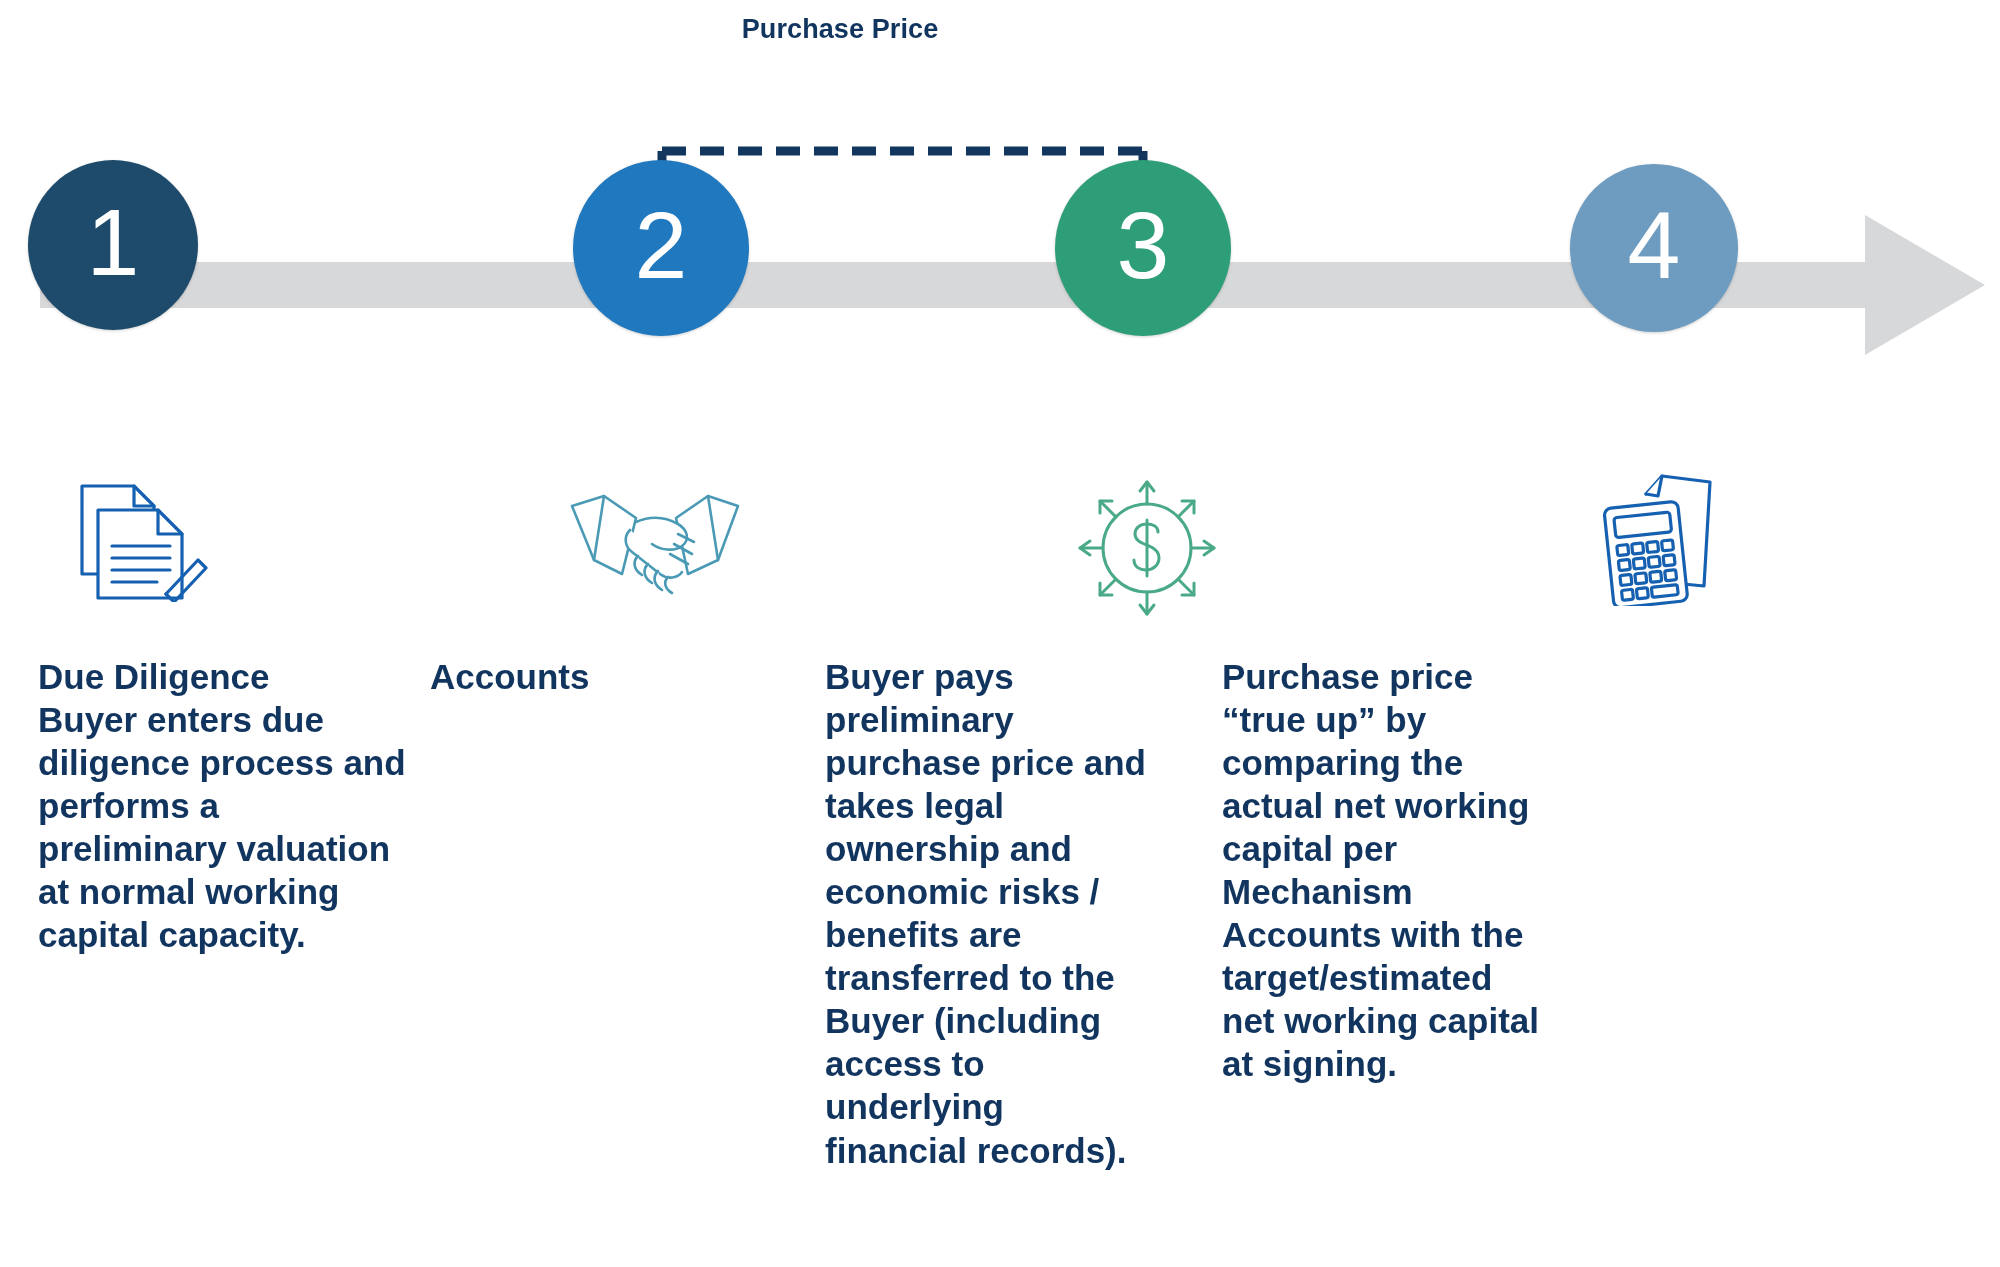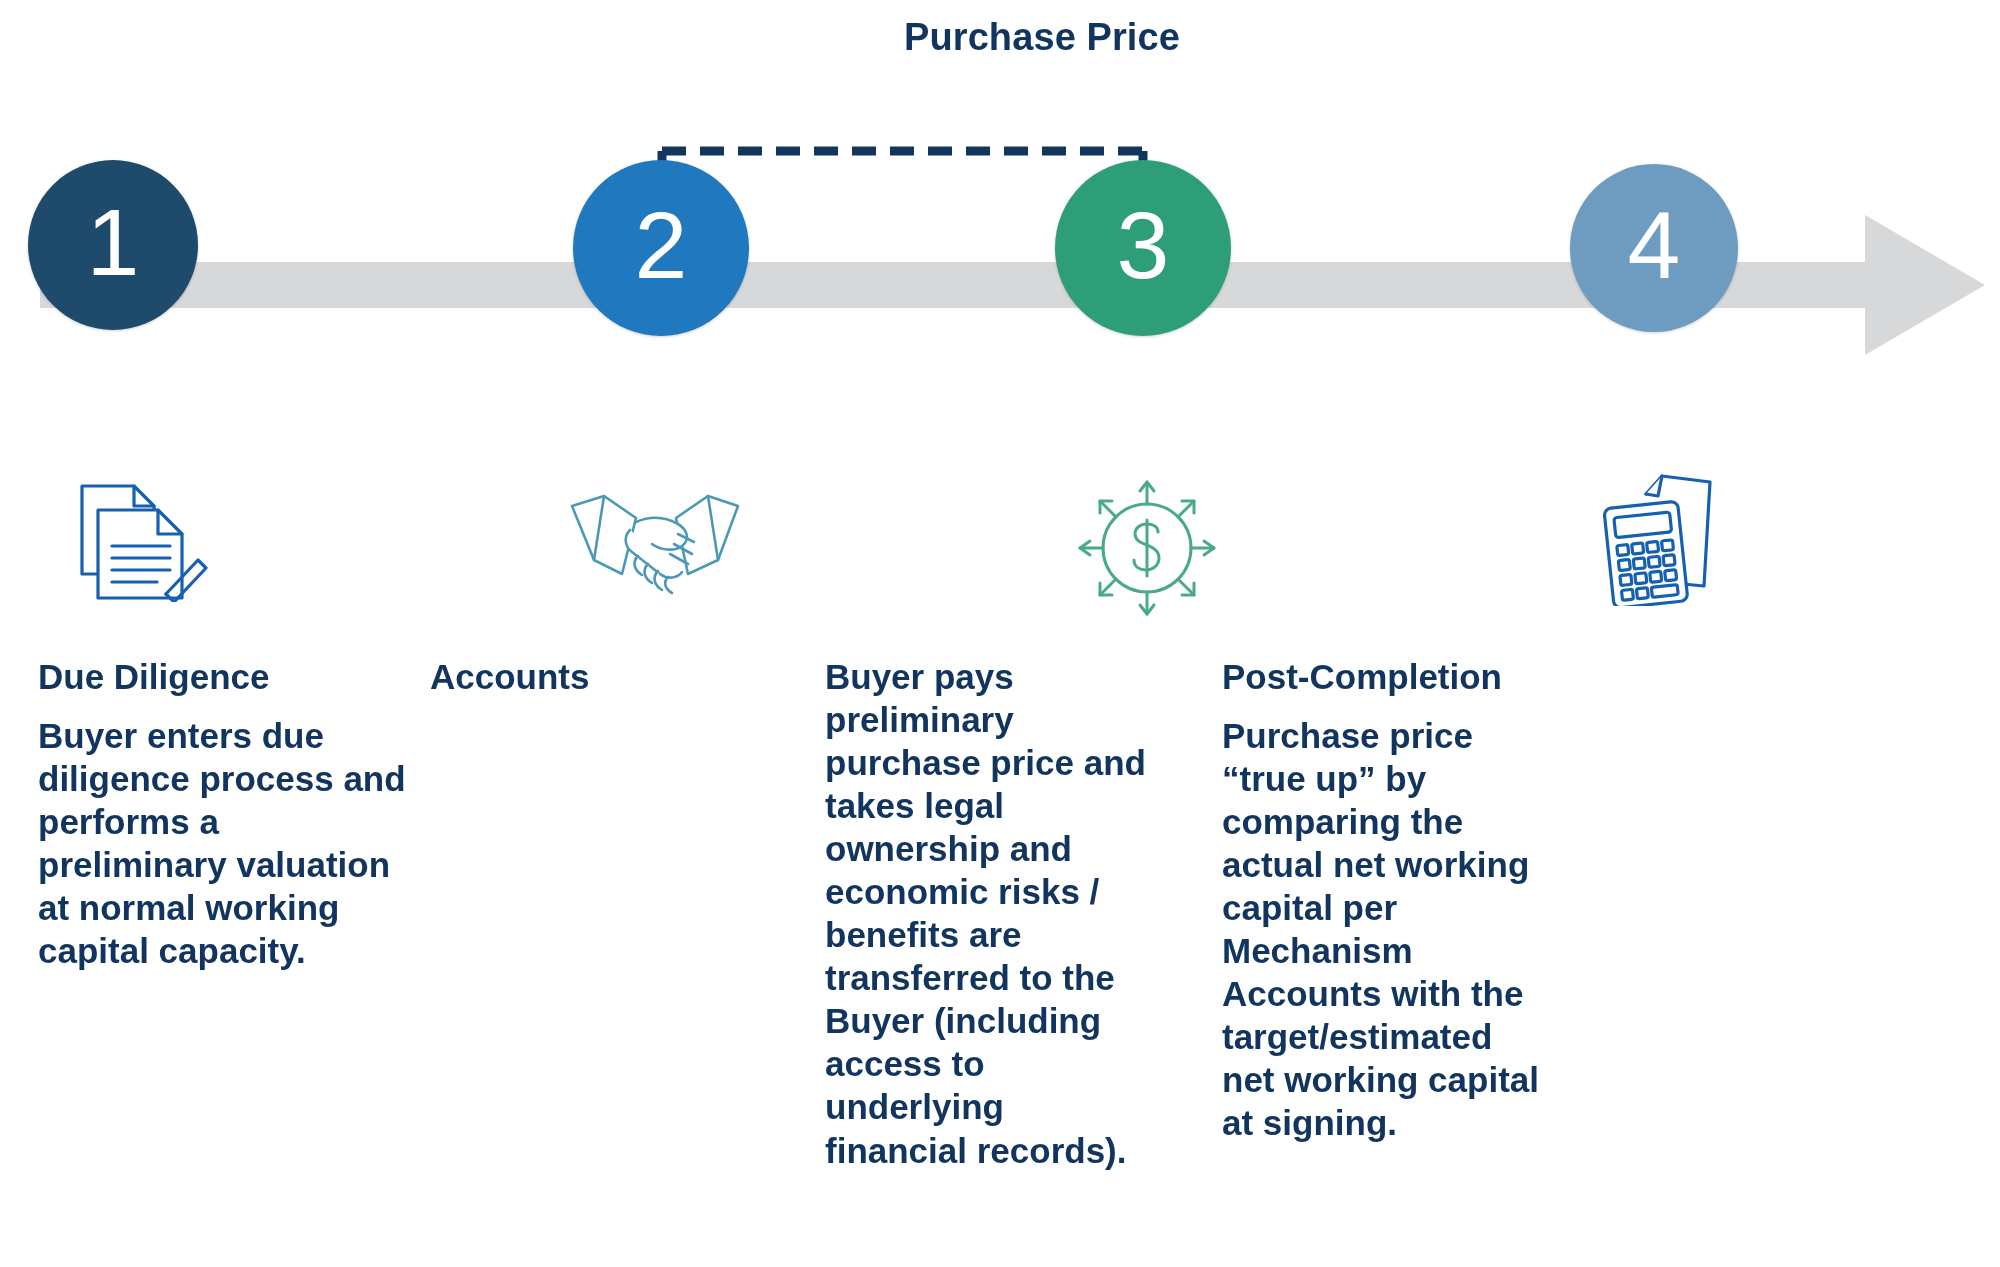--- a/index.html
+++ b/index.html
@@ -5,23 +5,23 @@
   html,body{margin:0;padding:0;background:#ffffff;}
   body{
     width:2000px;height:1267px;position:relative;overflow:hidden;
     font-family:"Liberation Sans", sans-serif;
     -webkit-font-smoothing:antialiased;
   }
 
   
   #title{
     position:absolute; left:500px; top:12px; width:680px;
-    text-align:right;
+    text-align:center;
     color:#12355f;
-    font-size:38px; font-weight:bold; line-height:1.32;
+    font-size:27px; font-weight:bold; line-height:1.32;
     letter-spacing:.1px;
   }
   #title .ln{display:block;}
 
   
   #bracket{position:absolute;left:0;top:0;width:2000px;height:360px;pointer-events:none;}
 
   
   #arrowbar{position:absolute;left:0;top:200px;width:2000px;height:170px;}
 
@@ -41,21 +41,21 @@
   
   .iconbox{position:absolute;}
 
   
   .col{
     position:absolute;
     color:#12355f;
     font-size:35px;
     line-height:1.23;
   }
-  .col .hd{font-weight:bold;display:block;margin-bottom:16px;}
+  .col .hd{font-weight:bold;display:block;margin-bottom:0;}
   .col .bd{display:block;font-weight:700;}
 </style>
 </head>
 <body>
 
 <div id="title">
   <span class="ln">Purchase Price</span>
 </div>
 
 <svg id="bracket" viewBox="0 0 2000 360" xmlns="http://www.w3.org/2000/svg">
@@ -204,15 +204,14 @@
 
 <div class="col" style="left:430px;top:655px;width:310px;">
   <span class="hd">Accounts</span>
 </div>
 
 <div class="col" style="left:825px;top:655px;width:330px;">
   <span class="bd">Buyer pays preliminary purchase price and takes legal ownership and economic risks / benefits are transferred to the Buyer (including access to underlying financial records).</span>
 </div>
 
 <div class="col" style="left:1222px;top:655px;width:330px;">
-  <span class="hd">Post-Completion</span>
   <span class="bd">Purchase price “true up” by comparing the actual net working capital per Mechanism Accounts with the target/estimated net working capital at signing.</span>
 </div>
 
 </body></html>

